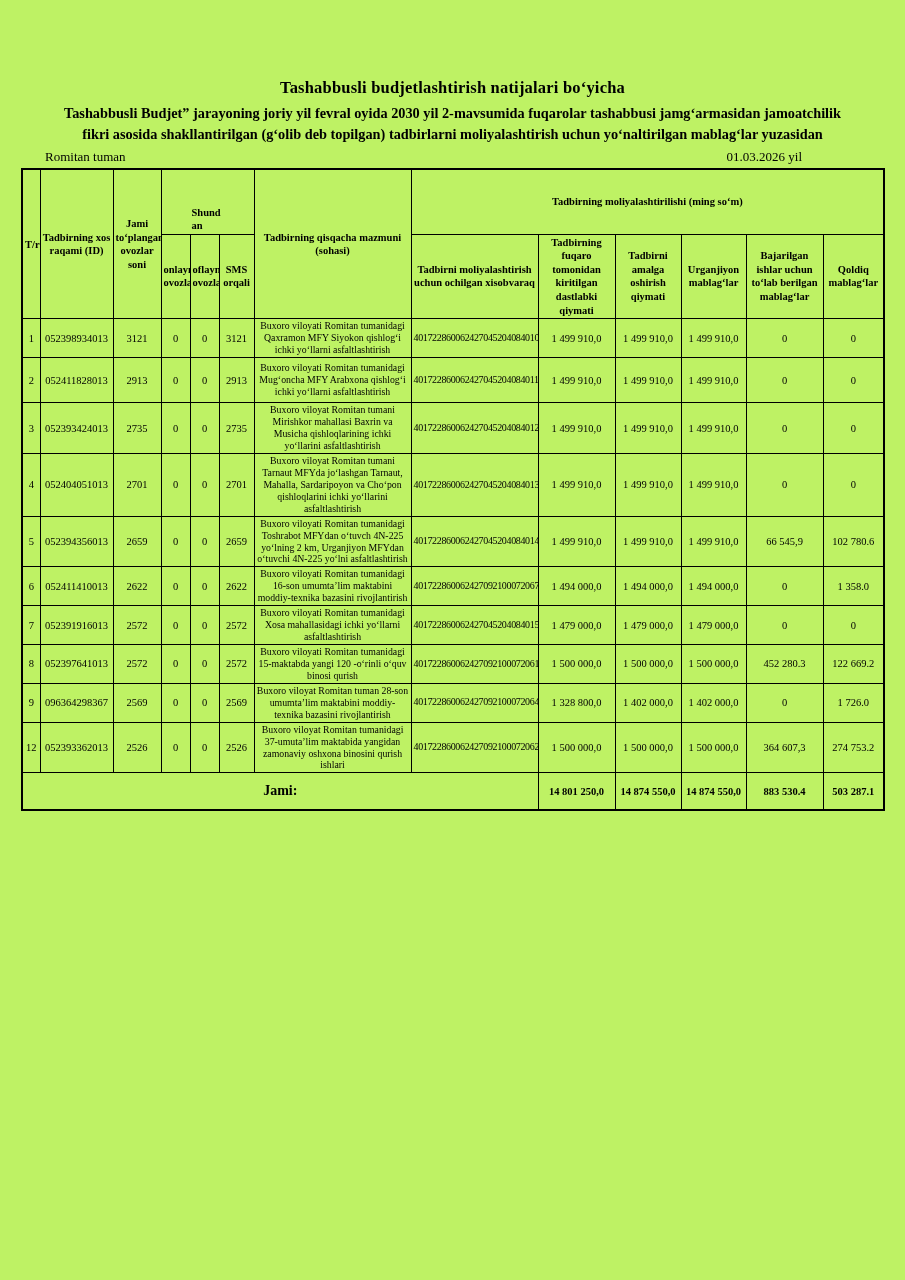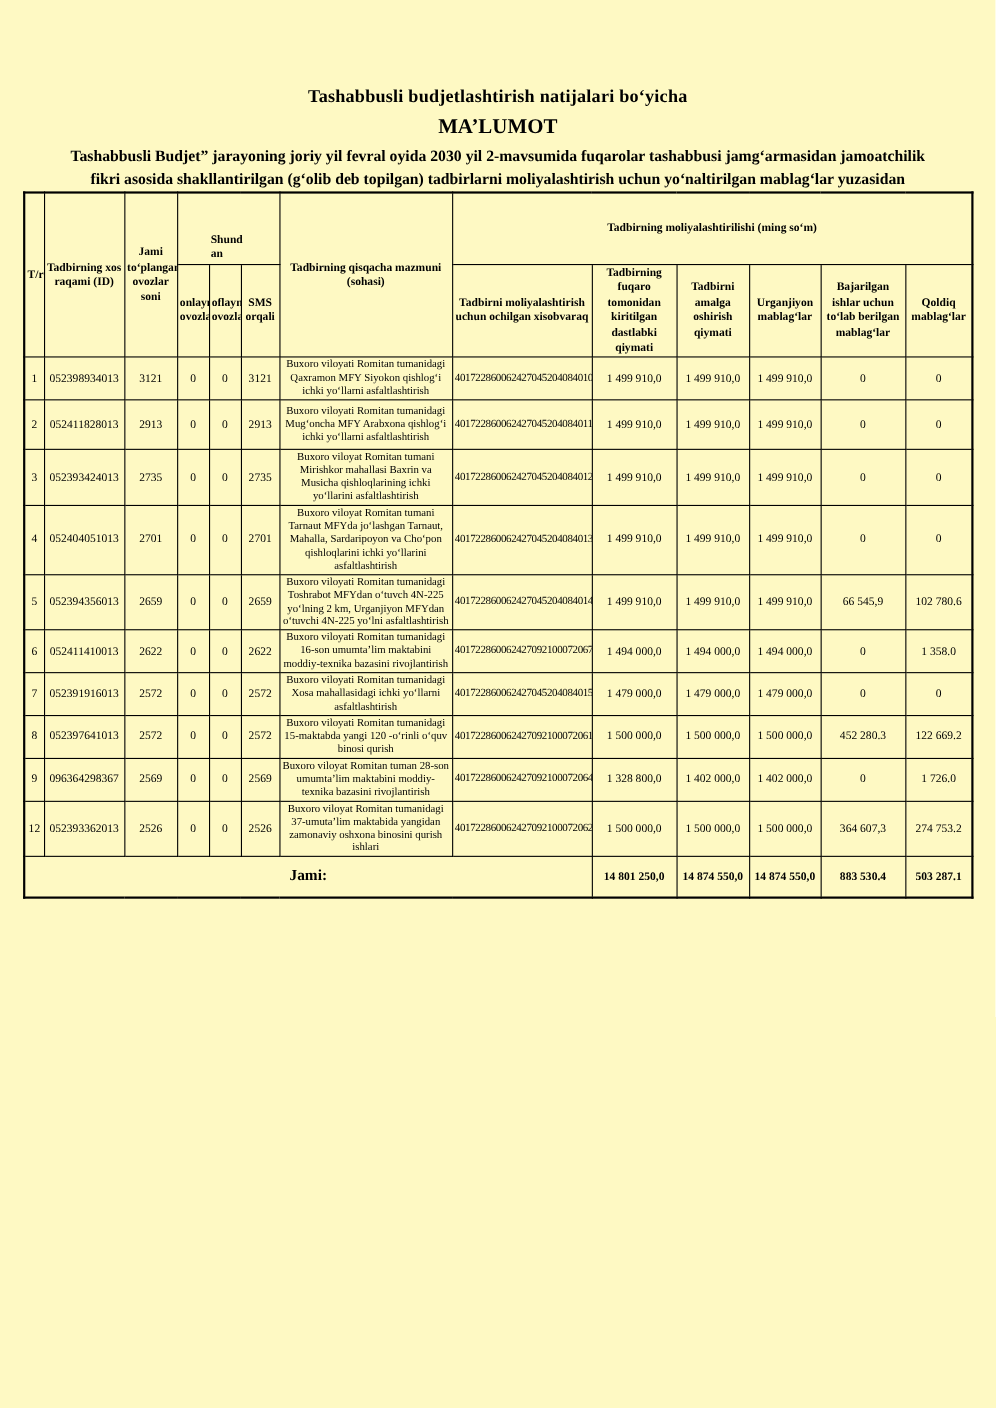--- a/index.html
+++ b/index.html
@@ -4,21 +4,21 @@
 <style>
   html, body {
     margin: 0;
     padding: 0;
     background: #ffffff;
   }
   .page {
     position: relative;
     width: 905px;
     height: 1280px;
-    background: #fef9c3;
+    background: #bef264;
     font-family: "Liberation Serif", "DejaVu Serif", serif;
     color: #000;
     overflow: hidden;
   }
   .title1 {
     padding-top: 78px;
     text-align: center;
     font-size: 16.5px;
     font-weight: bold;
     letter-spacing: 0.2px;
@@ -103,23 +103,26 @@
     vertical-align: top;
     padding-top: 6px;
   }
 </style>
 </head>
 <body>
 
 <div class="page">
 
   <div class="title1">Tashabbusli budjetlashtirish natijalari bo‘yicha</div>
-  <div class="title2">MA’LUMOT</div>
   <div class="subtitle">Tashabbusli Budjet” jarayoning joriy yil fevral oyida 2030 yil 2-mavsumida fuqarolar tashabbusi jamg‘armasidan jamoatchilik fikri asosida shakllantirilgan (g‘olib deb topilgan) tadbirlarni moliyalashtirish uchun yo‘naltirilgan mablag‘lar yuzasidan</div>
 
+  <div class="meta-row">
+    <span>Romitan tuman</span>
+    <span>01.03.2026 yil</span>
+  </div>
 
   <table class="report">
     <colgroup>
       <col style="width:18px">
         <col style="width:73px">
         <col style="width:48px">
       <col style="width:29px">
         <col style="width:29px">
         <col style="width:35px">
       <col style="width:157px">

